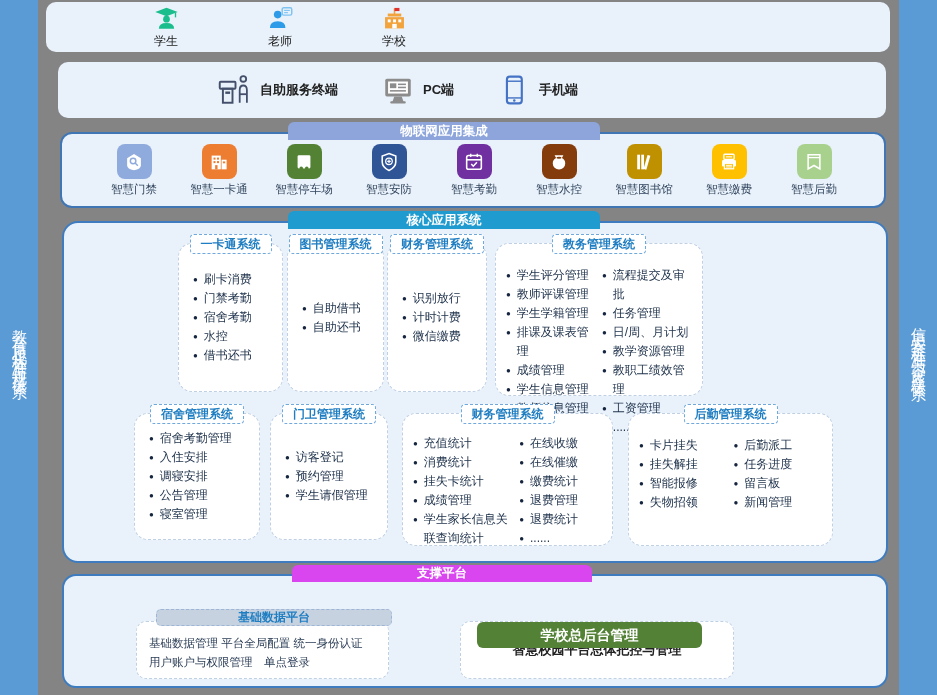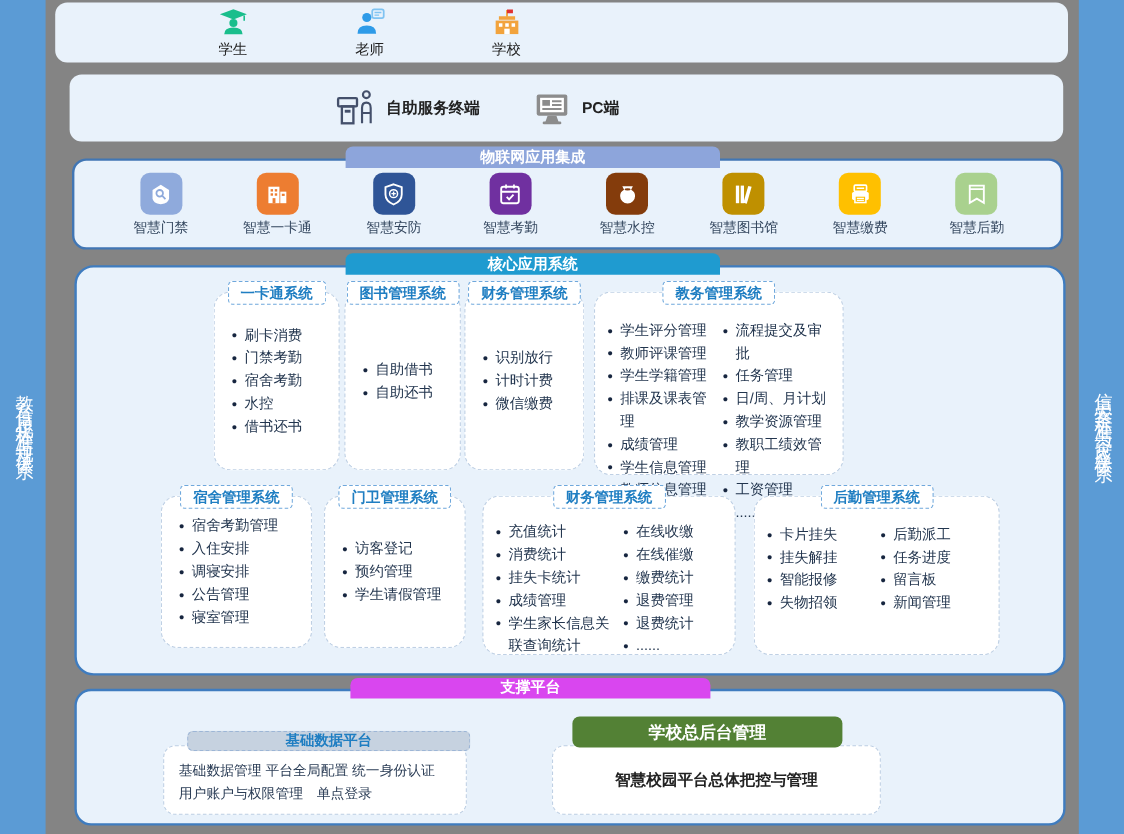--- a/index.html
+++ b/index.html
@@ -19,21 +19,21 @@
   .panel{
     position:absolute;background:#E9F2FB;border-radius:10px;
   }
   .panel.bordered{border:2px solid #4176B4;background:#E9F2FB;}
   .banner{
     position:absolute;height:18px;border-radius:6px 6px 0 0;
     color:#fff;font-size:12.5px;font-weight:bold;text-align:center;line-height:18px;
     z-index:3;
   }
   
-  .users-row{display:flex;align-items:center;padding-left:116px;gap:50px;height:100%;}
+  .users-row{display:flex;align-items:center;padding-left:88px;gap:50px;height:100%;}
   .user-item{width:64px;display:flex;flex-direction:column;align-items:center;gap:1px;}
   .user-item .lbl{font-size:12px;color:#222;white-space:nowrap;}
   
   .term-row{display:flex;align-items:center;justify-content:center;gap:43px;height:100%;padding-right:150px;}
   .term-item{display:flex;align-items:center;gap:8px;}
   .term-item .lbl{font-size:13px;font-weight:bold;color:#222;white-space:nowrap;}
   
   .iot-row{display:flex;justify-content:space-between;align-items:flex-start;padding:10px 32px 0 34px;}
   .iot-item{display:flex;flex-direction:column;align-items:center;gap:3px;width:76px;}
   .iot-badge{width:35px;height:35px;border-radius:8px;display:flex;align-items:center;justify-content:center;}
@@ -140,20 +140,29 @@
         <rect x="5" y="6" width="14" height="8.5" fill="#fff"></rect>
         <rect x="6.3" y="7.3" width="4.5" height="3.4" fill="#8C8C8C"></rect>
         <line x1="12" y1="8" x2="17.6" y2="8" stroke="#8C8C8C" stroke-width="1.1"></line>
         <line x1="12" y1="10.2" x2="17.6" y2="10.2" stroke="#8C8C8C" stroke-width="1.1"></line>
         <line x1="6.3" y1="12.6" x2="17.6" y2="12.6" stroke="#8C8C8C" stroke-width="1.1"></line>
         <path d="M8 20.5 L9.4 16.5 h5.2 L16 20.5 Z" fill="#8C8C8C"></path>
         <rect x="6.5" y="20" width="11" height="1.6" rx="0.8" fill="#8C8C8C"></rect>
       </svg>
       <span class="lbl">PC端</span>
     </div>
+    <div class="term-item">
+      <svg width="34" height="34" viewBox="0 0 24 24">
+        <rect x="7" y="2.6" width="10.5" height="18.8" rx="2" fill="none" stroke="#4472C4" stroke-width="1.5"></rect>
+        <line x1="7" y1="5.8" x2="17.5" y2="5.8" stroke="#4472C4" stroke-width="1"></line>
+        <line x1="7" y1="17.6" x2="17.5" y2="17.6" stroke="#4472C4" stroke-width="1"></line>
+        <circle cx="12.2" cy="19.4" r="0.9" fill="#4472C4"></circle>
+      </svg>
+      <span class="lbl">手机端</span>
+    </div>
   </div>
 </div>
 
 <div class="banner" style="left:288px;top:122px;width:312px;background:#8DA5DB">物联网应用集成</div>
 <div class="panel bordered" style="left:60px;top:132px;width:822px;height:72px;border-radius:12px">
   <div class="iot-row">
 
     <div class="iot-item">
       <div class="iot-badge" style="background:#8FAADC">
         <svg width="22" height="22" viewBox="0 0 24 24">
@@ -174,20 +183,30 @@
             <rect x="9.8" y="7.2" width="2.2" height="2.2" fill="#ED7D31"></rect>
           <rect x="6" y="11" width="2.2" height="2.2" fill="#ED7D31"></rect>
             <rect x="9.8" y="11" width="2.2" height="2.2" fill="#ED7D31"></rect>
           <rect x="7.8" y="15.4" width="2.6" height="4.6" fill="#ED7D31"></rect>
           <rect x="16.2" y="11.4" width="2.6" height="2" fill="#ED7D31"></rect>
         </svg>
       </div>
       <span class="lbl">智慧一卡通</span>
     </div>
 
+    <div class="iot-item">
+      <div class="iot-badge" style="background:#548235">
+        <svg width="22" height="22" viewBox="0 0 24 24">
+          <rect x="5" y="4.5" width="14" height="14.5" rx="1.5" fill="#fff"></rect>
+          <circle cx="9" cy="19" r="2" fill="#548235"></circle>
+          <circle cx="15" cy="19" r="2" fill="#548235"></circle>
+        </svg>
+      </div>
+      <span class="lbl">智慧停车场</span>
+    </div>
 
     <div class="iot-item">
       <div class="iot-badge" style="background:#2F5597">
         <svg width="22" height="22" viewBox="0 0 24 24">
           <path d="M12 2.8 L19.4 5.4 V12 Q19.4 17.8 12 21.2 Q4.6 17.8 4.6 12 V5.4 Z" fill="none" stroke="#fff" stroke-width="1.7"></path>
           <circle cx="12" cy="11.3" r="3.6" fill="none" stroke="#fff" stroke-width="1.4"></circle>
           <line x1="12" y1="9.3" x2="12" y2="13.3" stroke="#fff" stroke-width="1.3"></line>
           <line x1="10" y1="11.3" x2="14" y2="11.3" stroke="#fff" stroke-width="1.3"></line>
         </svg>
       </div>
@@ -395,16 +414,16 @@
 <div class="panel bordered" style="left:62px;top:574px;width:822px;height:110px;border-radius:14px;border-color:#3F7CBF"></div>
 
 <div class="sub-banner base-banner" style="left:156px;top:609px;width:234px;height:15px">基础数据平台</div>
 <div class="support-card" style="left:136px;top:621px;width:253px;height:58px">
   <div class="base-text">
     <div>基础数据管理 平台全局配置 统一身份认证</div>
     <div>用户账户与权限管理　单点登录</div>
   </div>
 </div>
 
-<div class="sub-banner admin-banner" style="left:477px;top:597px;width:225px;height:26px">学校总后台管理</div>
+<div class="sub-banner admin-banner" style="left:477px;top:622px;width:225px;height:26px">学校总后台管理</div>
 <div class="support-card" style="left:460px;top:621px;width:274px;height:58px">
   <div class="admin-text">智慧校园平台总体把控与管理</div>
 </div>
 
 </body></html>

